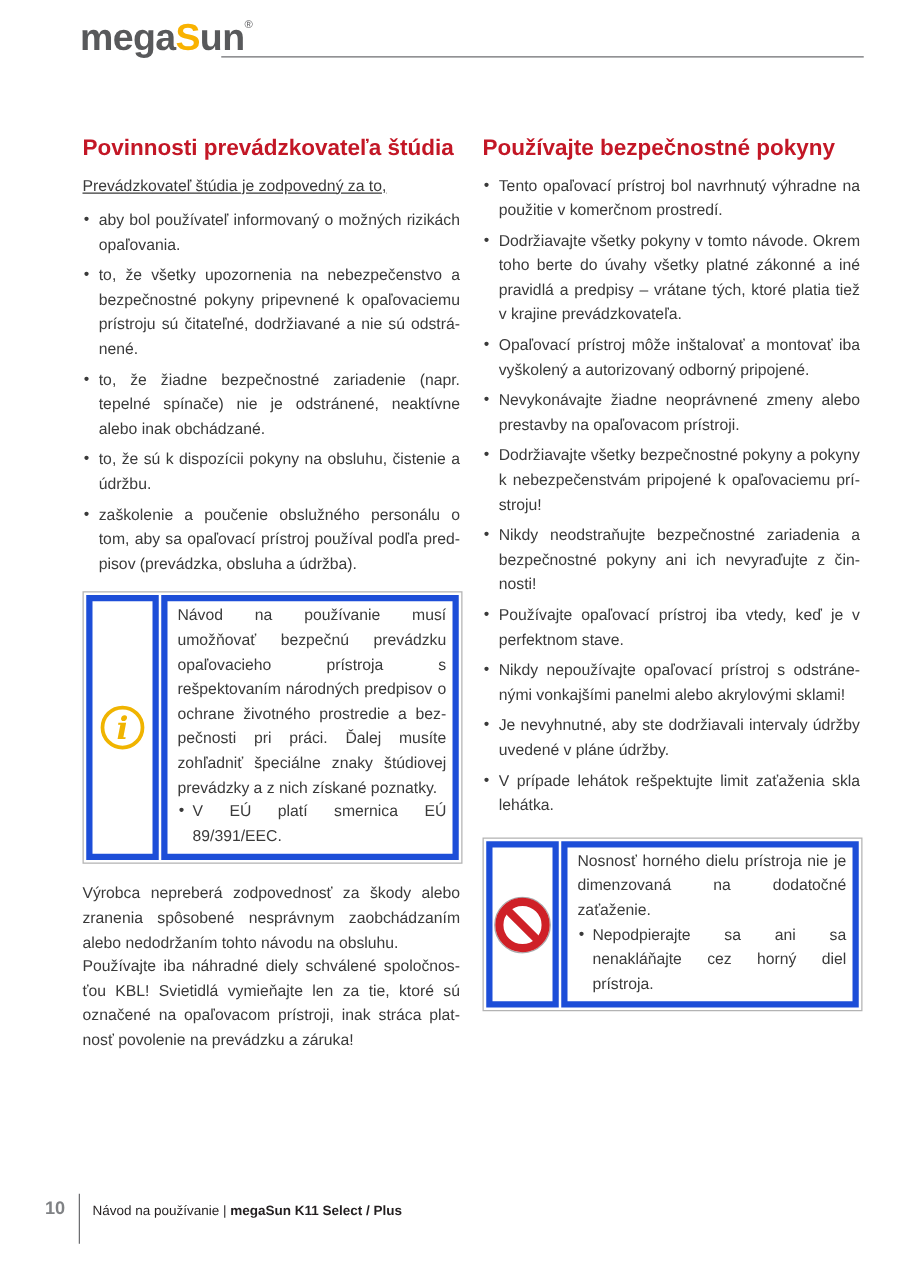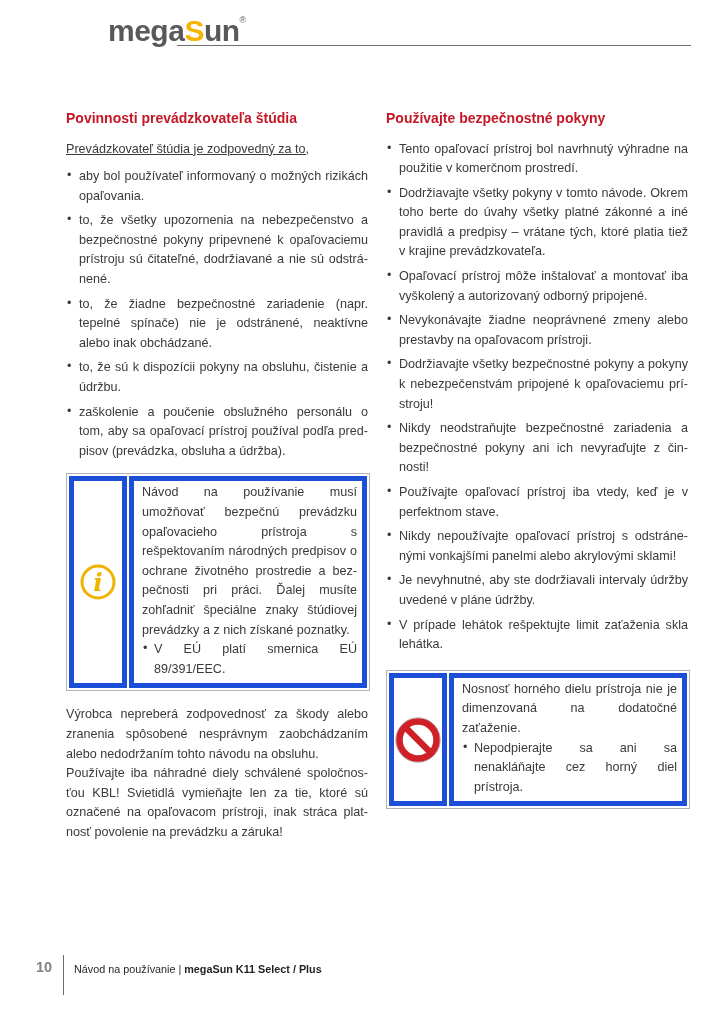--- a/index.html
+++ b/index.html
@@ -8,39 +8,38 @@
     font-family:"Liberation Sans", sans-serif; color:#3a3a3a;
     -webkit-font-smoothing:antialiased;
   }
   .page { position:absolute; inset:0; background:#ffffff; overflow:hidden; }
 
   
   .logo {
     position:absolute; left:64px; top:14px;
     font-size:30px; font-weight:bold; letter-spacing:-0.5px; color:#58595b;
     font-family:"Liberation Sans", sans-serif;
-    margin-left:44px;
   }
   .logo .accent { color:#f9b200; }
   .logo .reg { font-size:9px; font-weight:normal; vertical-align:18px; letter-spacing:0; }
   .header-rule {
     position:absolute; left:177px; top:45px; width:514px; height:0;
     border-top:1.6px solid #6d6e71;
   }
 
   
   .col {
     position:absolute; top:106px; width:302px;
     font-size:12.6px; line-height:19.6px; text-align:justify;
   }
   .col.left  { left:66px; }
   .col.right { left:386px; }
 
   h2.section-heading {
-    margin:0 0 8px 0; font-size:14px; line-height:25.5px;
+    margin:0 0 8px 0; font-size:18px; line-height:25.5px;
     color:#c31726; font-weight:bold; text-align:left;
   }
   .intro { margin:0 0 8px 0;text-decoration:underline; }
   .para  { margin:0; }
 
   .bullet-item { position:relative; padding-left:13px; margin:0 0 5px 0; }
   .bullet-item .marker { position:absolute; left:1px; top:-1px; }
   .bullet-item.boxed { margin:0; padding-left:12px; }
 
   

